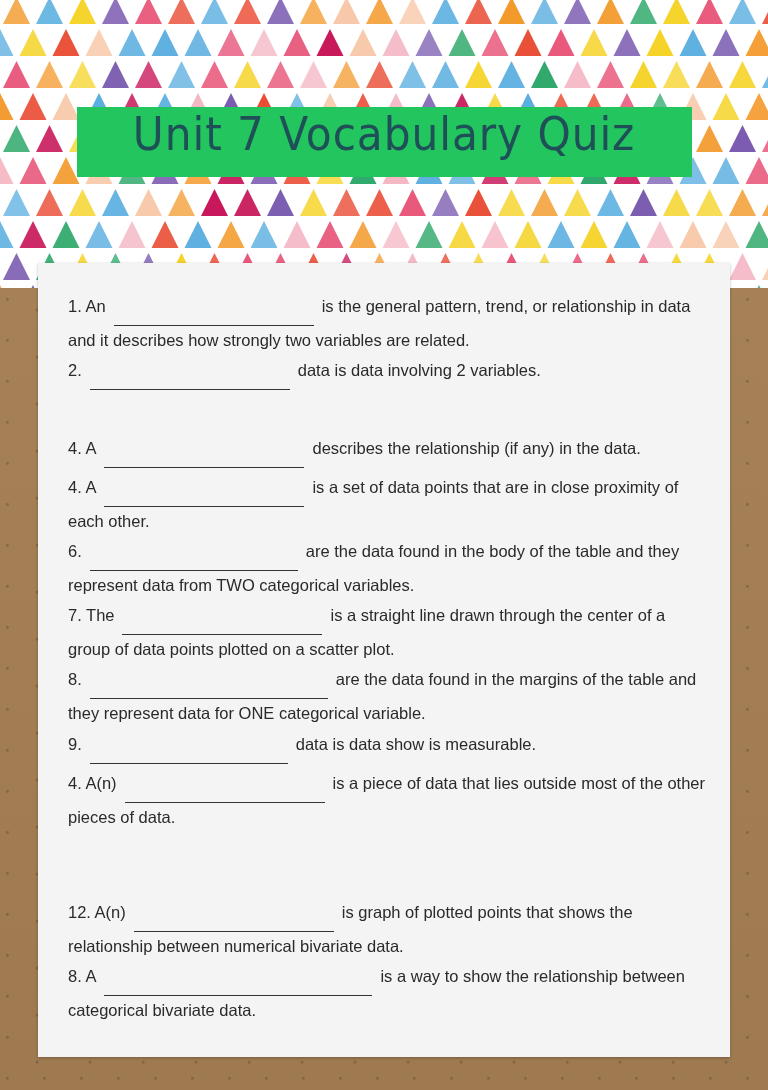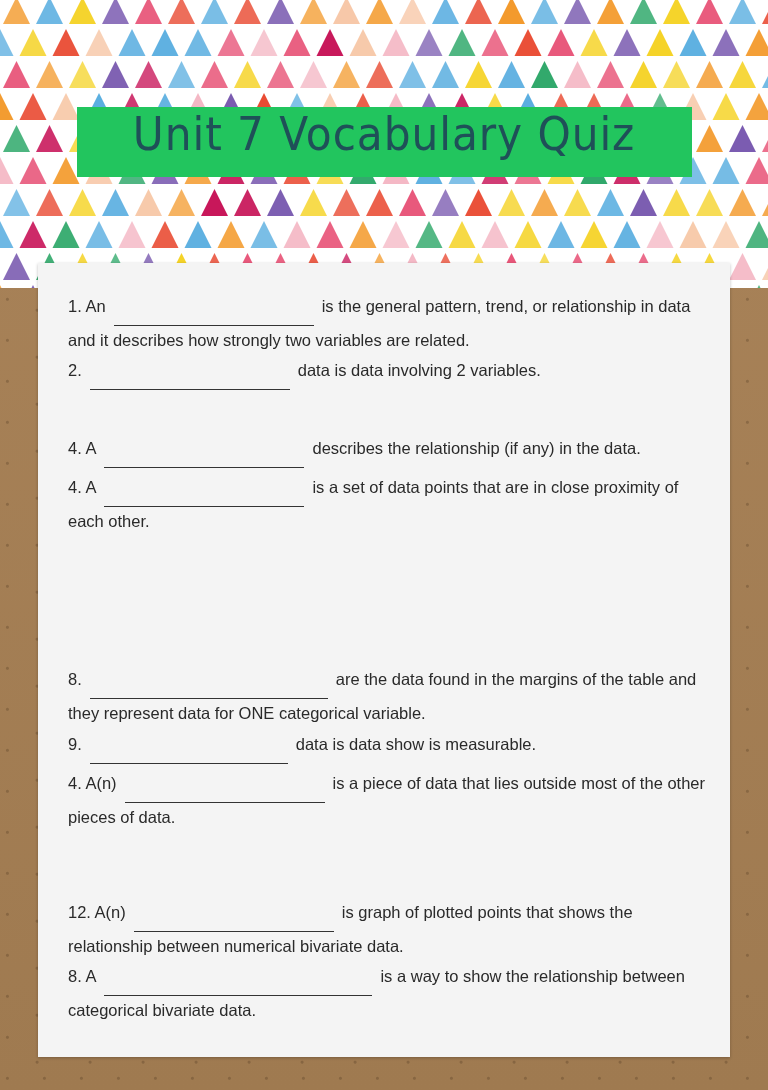--- a/index.html
+++ b/index.html
@@ -308,20 +308,26 @@
   </div>
   <div class="q" style="top:93px">
     <span>2.</span><span class="blank" style="width:200px"></span><span>data is data involving 2 variables.</span>
   </div>
   <div class="q" style="top:171px">
     <span>4. A</span><span class="blank" style="width:200px"></span><span>describes the relationship (if any) in the data.</span>
   </div>
   <div class="q" style="top:210px">
     <span>4. A</span><span class="blank" style="width:200px"></span><span>is a set of data points that are in close proximity of each other.</span>
   </div>
+  <div class="q" style="top:274px">
+    <span>6.</span><span class="blank" style="width:208px"></span><span>are the data found in the body of the table and they represent data from TWO categorical variables.</span>
+  </div>
+  <div class="q" style="top:338px">
+    <span>7. The</span><span class="blank" style="width:200px"></span><span>is a straight line drawn through the center of a group of data points plotted on a scatter plot.</span>
+  </div>
   <div class="q" style="top:402px">
     <span>8.</span><span class="blank" style="width:238px"></span><span>are the data found in the margins of the table and they represent data for ONE categorical variable.</span>
   </div>
   <div class="q" style="top:467px">
     <span>9.</span><span class="blank" style="width:198px"></span><span>data is data show is measurable.</span>
   </div>
   <div class="q" style="top:506px">
     <span>4. A(n)</span><span class="blank" style="width:200px"></span><span>is a piece of data that lies outside most of the other pieces of data.</span>
   </div>
   <div class="q" style="top:635px">

